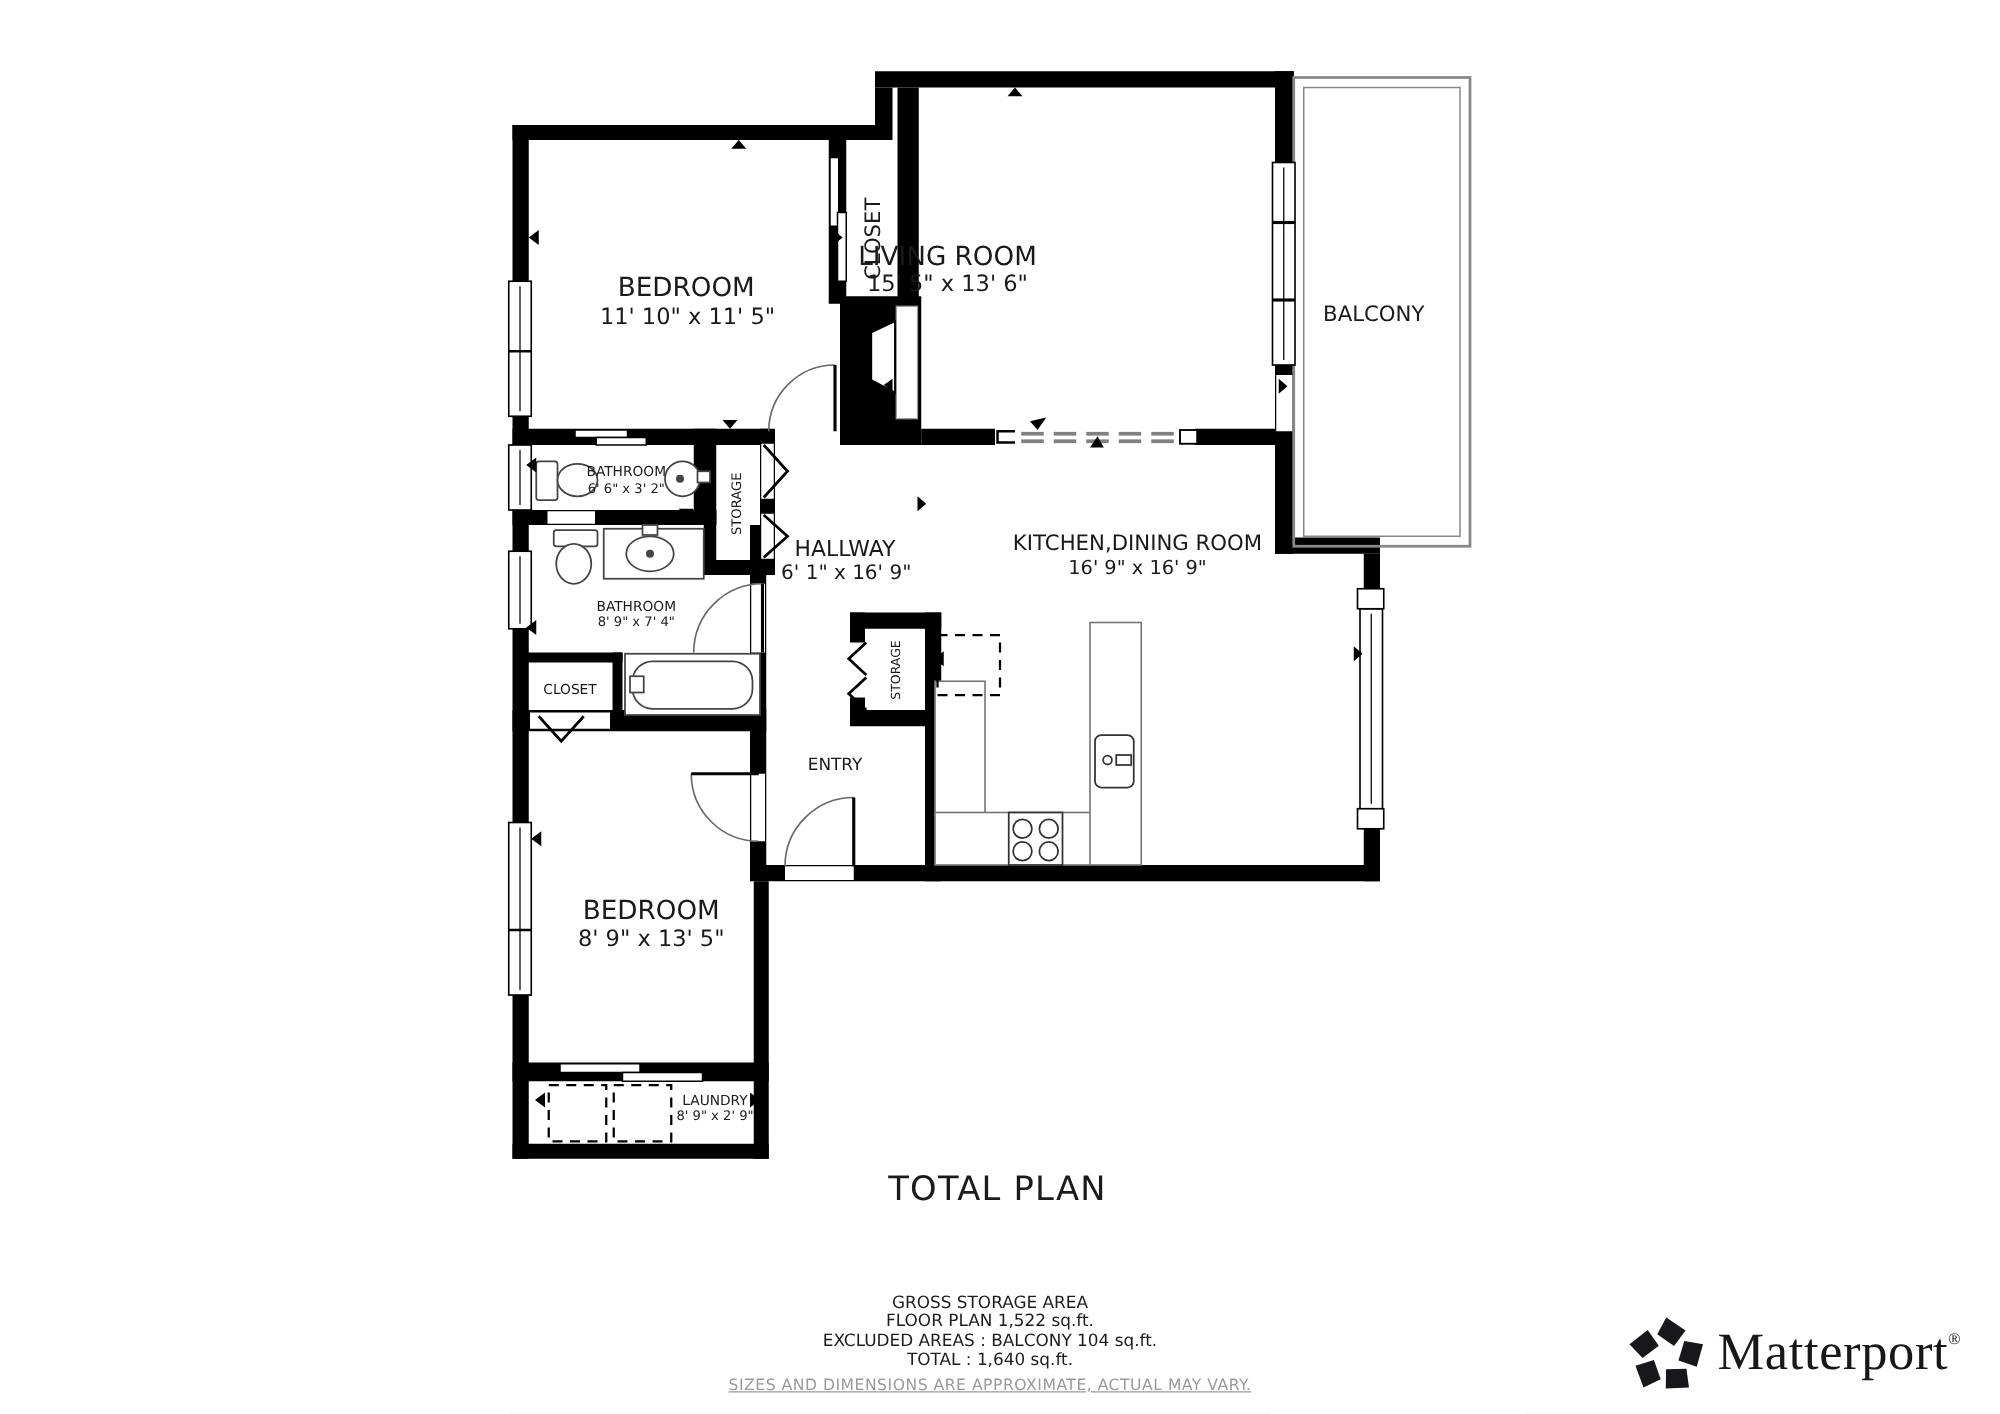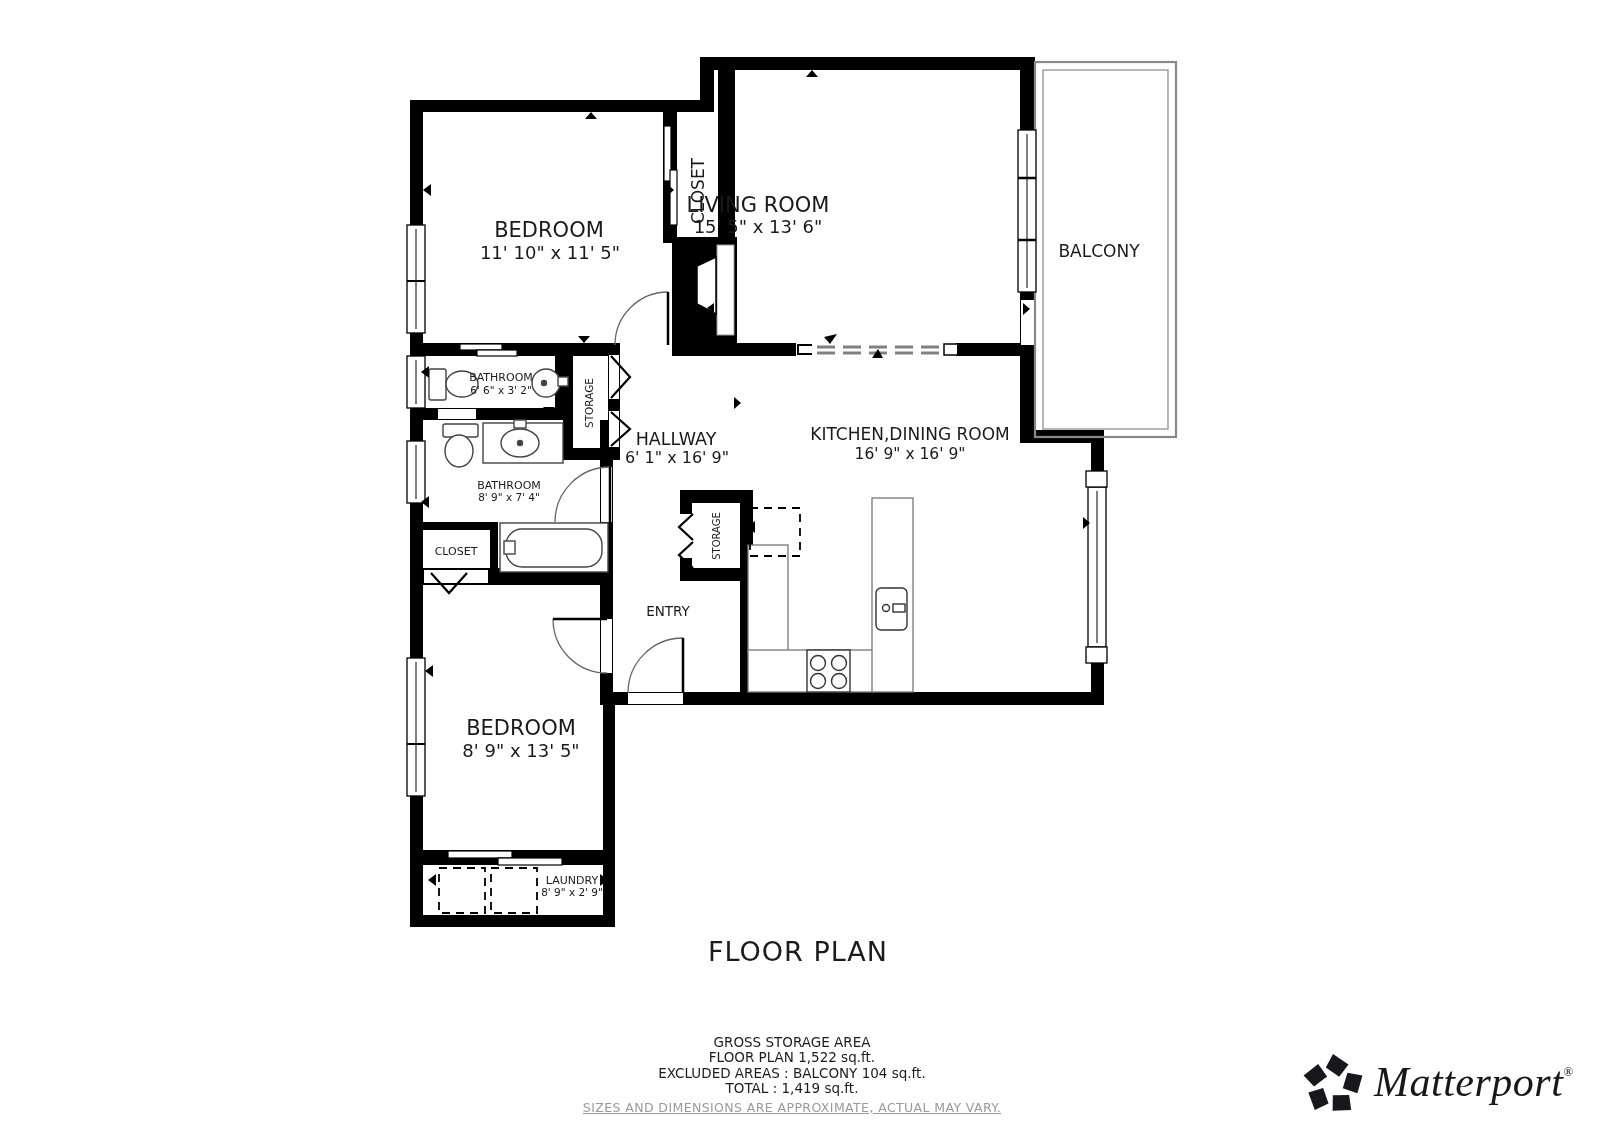--- a/index.html
+++ b/index.html
@@ -9,21 +9,21 @@
   .title{position:absolute;left:798px;top:936px;transform:translateX(-50%);
          font-size:27px;letter-spacing:1px;color:#1b1b1b;white-space:nowrap;}
   .footer{position:absolute;left:792px;top:1035px;transform:translateX(-50%);
           text-align:center;color:#1c1c1c;font-size:13.5px;line-height:15.4px;white-space:nowrap;}
   .footer .disclaimer{color:#9a9a9a;font-size:12.5px;margin-top:3px;letter-spacing:.4px;text-decoration:underline;}
   
   .card{position:absolute;left:0;top:1000px;width:230px;height:125px;}
   
   .mp{position:absolute;left:1300px;top:1050px;width:300px;height:72px;}
   .mp .word{position:absolute;left:74px;top:8px;font-family:"Liberation Serif",serif;
-            font-size:42px;color:#17171c;letter-spacing:.5px;font-style:italic;}
+            font-size:42px;color:#17171c;letter-spacing:.5px;}
   .mp .reg{font-size:13px;vertical-align:20px;}
 </style>
 </head>
 <body>
 
 <div class="page">
 
 <svg class="plan-svg" width="1600" height="1131" viewBox="0 0 1600 1131">
 
   <g fill="#000">
@@ -264,27 +264,27 @@
       <text x="521" y="735" font-size="21">BEDROOM</text>
       <text x="521" y="757" font-size="18">8' 9" x 13' 5"</text>
     </g>
     <g>
       <text x="572" y="884" font-size="11">LAUNDRY</text>
       <text x="572" y="896" font-size="10.5">8' 9" x 2' 9"</text>
     </g>
   </g>
 </svg>
 
-<div class="title">FLOOR PLAN</div>
+<div class="title">TOTAL PLAN</div>
 
 <div class="footer">
   <div>GROSS STORAGE AREA</div>
   <div>FLOOR PLAN 1,522 sq.ft.</div>
   <div>EXCLUDED AREAS :  BALCONY 104 sq.ft.</div>
-  <div>TOTAL :  1,419 sq.ft.</div>
+  <div>TOTAL :  1,640 sq.ft.</div>
   <div class="disclaimer">SIZES AND DIMENSIONS ARE APPROXIMATE, ACTUAL MAY VARY.</div>
 </div>
 
 <div class="card">
   
   
   
   
   
 </div>

